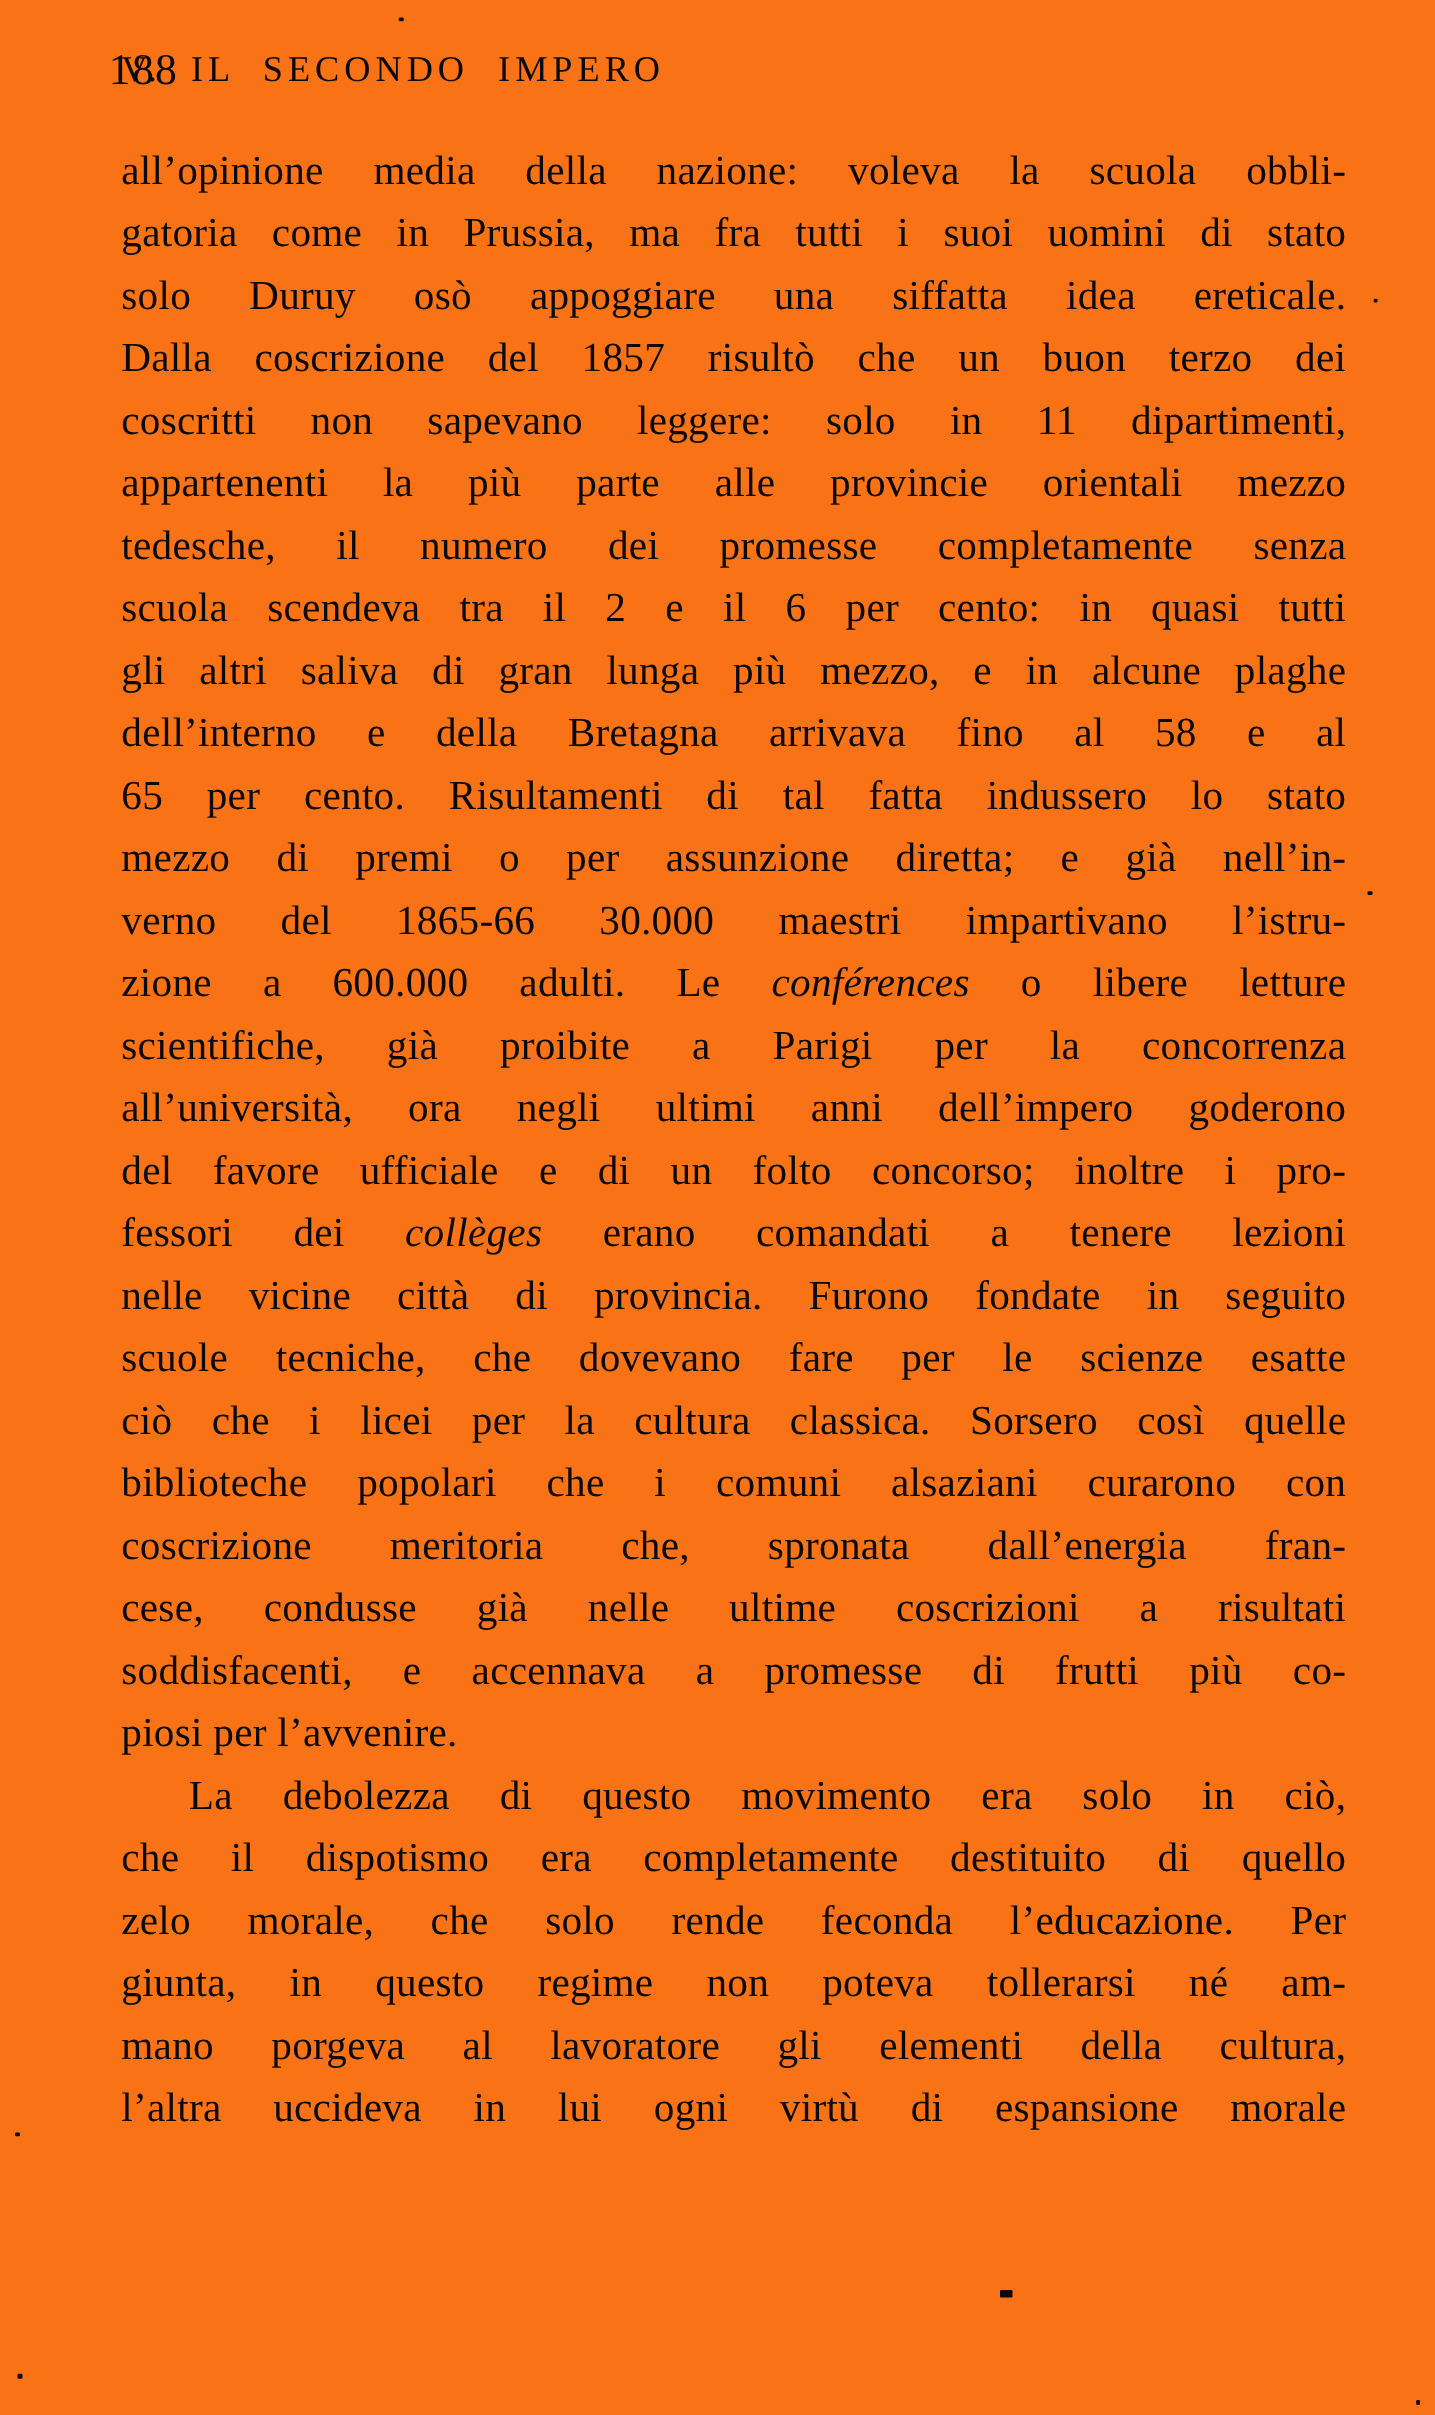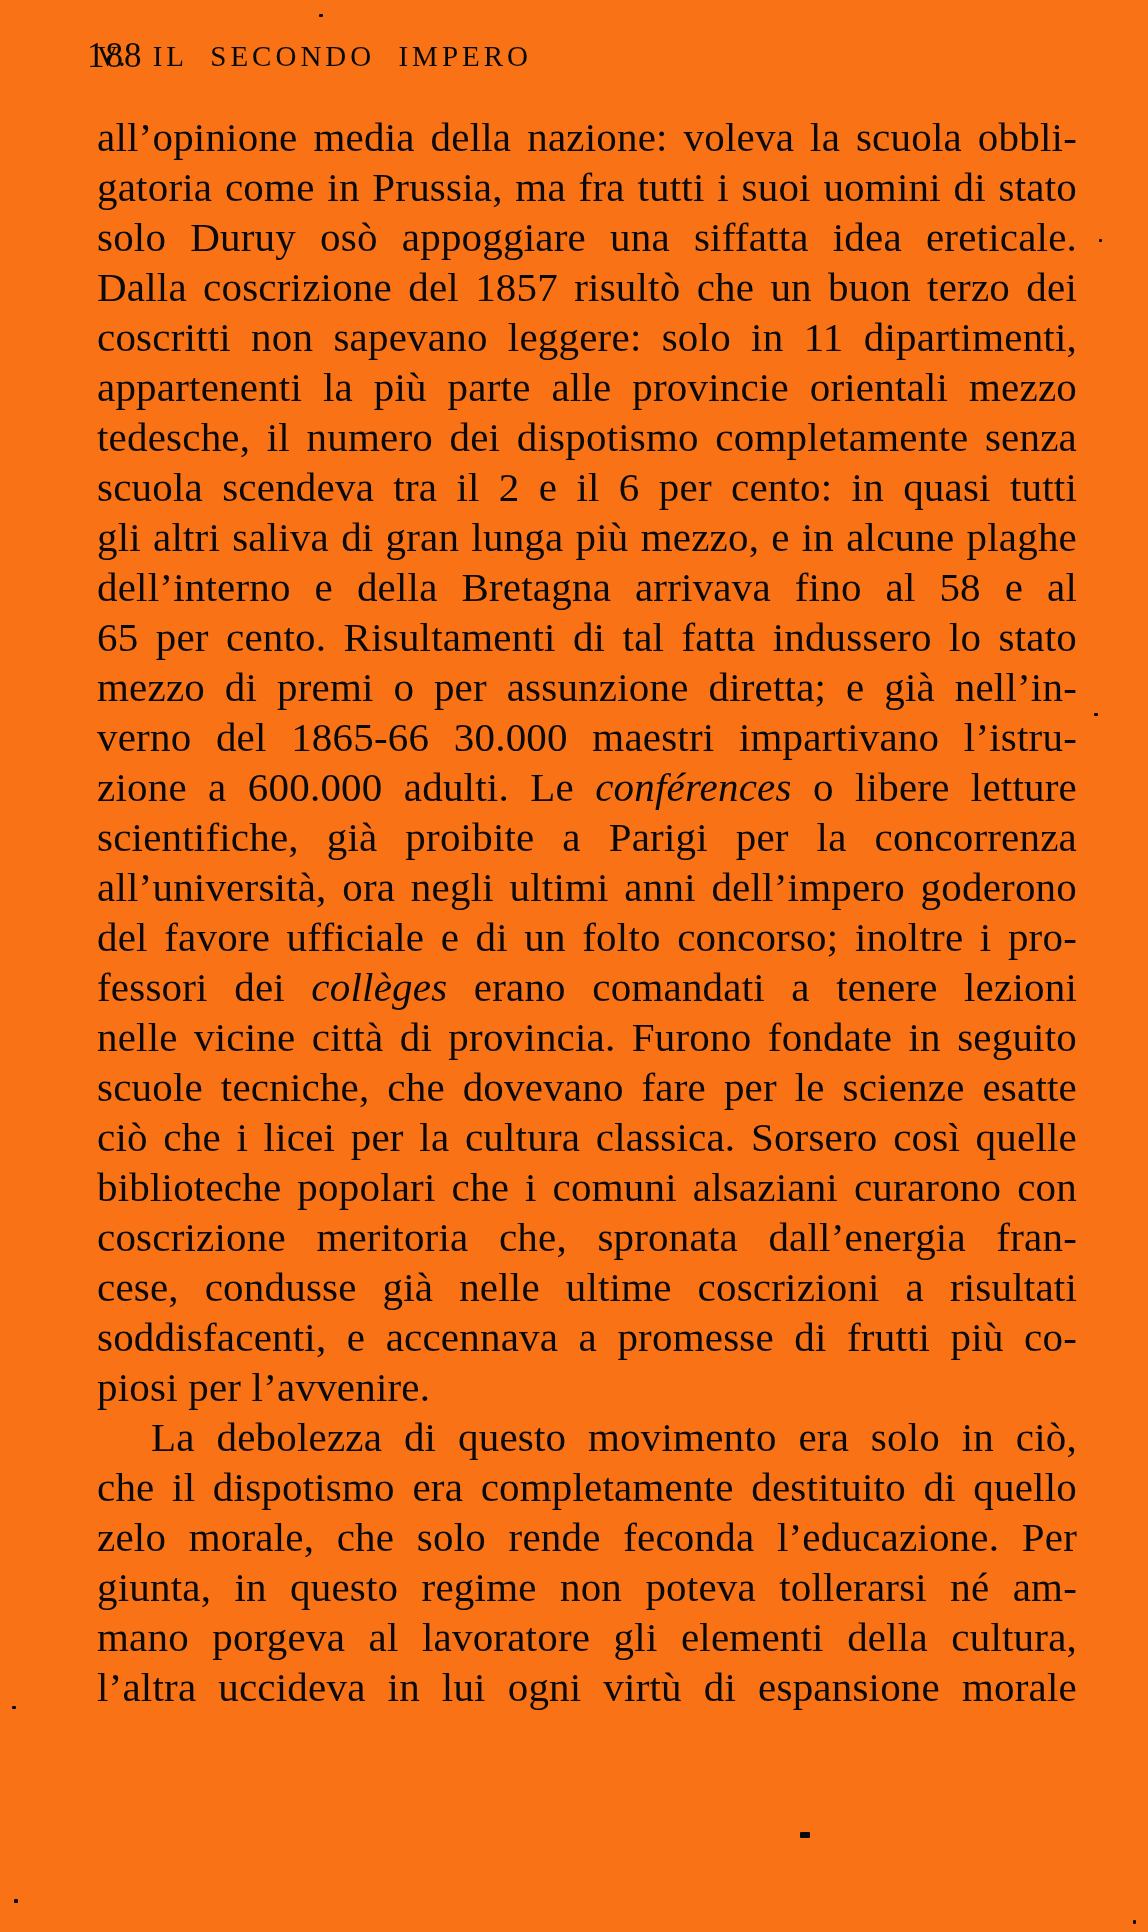--- a/index.html
+++ b/index.html
@@ -40,21 +40,21 @@
   .text-block {
     position: absolute;
     top: 112px;
     left: 97px;
     width: 980px;
   }
   .paragraph { margin: 0; }
   .line {
     height: 50px;
     line-height: 50px;
-    font-size: 41px;
+    font-size: 33px;
     letter-spacing: 0.2px;
     text-align: justify;
     text-align-last: justify;
     overflow: hidden;
     white-space: normal;
   }
   .line.short { text-align-last: left; }
   .line.first-indent { text-indent: 54px; }
   .italic { font-style: italic; }
   .speck {
@@ -74,21 +74,21 @@
   </div>
 
   <div class="text-block">
       <div class="paragraph">
         <div class="line"><span>all’opinione media della nazione: voleva la scuola obbli-</span></div>
         <div class="line"><span>gatoria come in Prussia, ma fra tutti i suoi uomini di stato</span></div>
         <div class="line"><span>solo Duruy osò appoggiare una siffatta idea ereticale.</span></div>
         <div class="line"><span>Dalla coscrizione del 1857 risultò che un buon terzo dei</span></div>
         <div class="line"><span>coscritti non sapevano leggere: solo in 11 dipartimenti,</span></div>
         <div class="line"><span>appartenenti la più parte alle provincie orientali mezzo</span></div>
-        <div class="line"><span>tedesche, il numero dei dispotismo completamente senza</span></div>
+        <div class="line"><span>tedesche, il numero dei promesse completamente senza</span></div>
         <div class="line"><span>scuola scendeva tra il 2 e il 6 per cento: in quasi tutti</span></div>
         <div class="line"><span>gli altri saliva di gran lunga più mezzo, e in alcune plaghe</span></div>
         <div class="line"><span>dell’interno e della Bretagna arrivava fino al 58 e al</span></div>
         <div class="line"><span>65 per cento. Risultamenti di tal fatta indussero lo stato</span></div>
         <div class="line"><span>mezzo di premi o per assunzione diretta; e già nell’in-</span></div>
         <div class="line"><span>verno del 1865-66 30.000 maestri impartivano l’istru-</span></div>
         <div class="line"><span>zione a 600.000 adulti. Le </span><span class="italic">conférences</span><span> o libere letture</span></div>
         <div class="line"><span>scientifiche, già proibite a Parigi per la concorrenza</span></div>
         <div class="line"><span>all’università, ora negli ultimi anni dell’impero goderono</span></div>
         <div class="line"><span>del favore ufficiale e di un folto concorso; inoltre i pro-</span></div>

